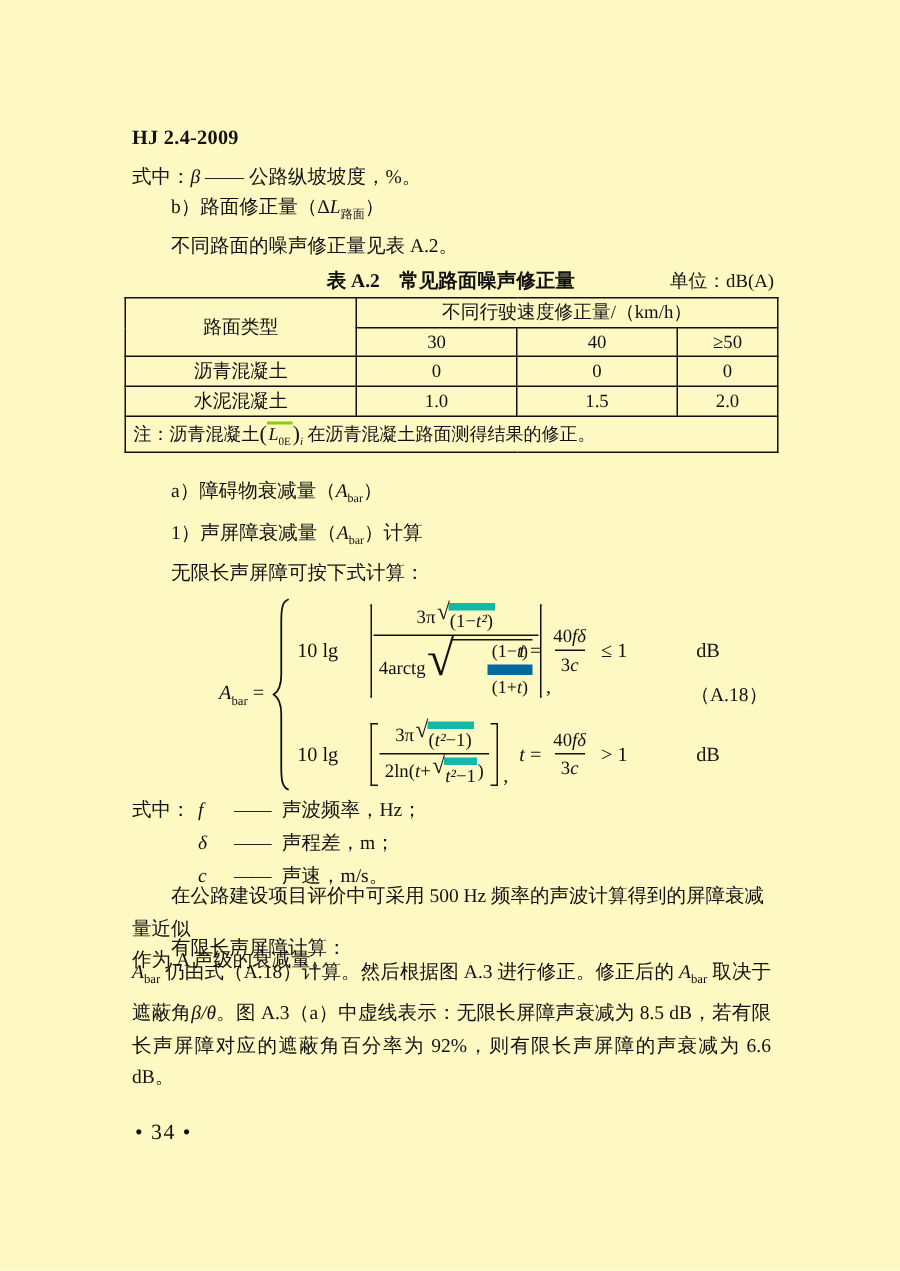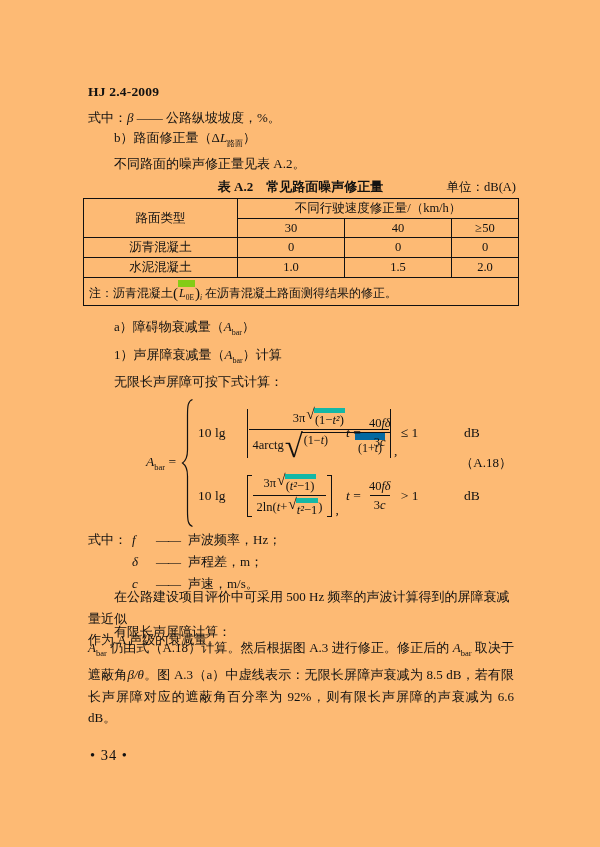--- a/index.html
+++ b/index.html
@@ -1,18 +1,18 @@
 <!DOCTYPE html>
 <html><head>
 <meta charset="utf-8">
 <style>
   * { margin:0; padding:0; box-sizing:border-box; }
   body { background:#fff; }
   .sheet {
-    position:relative; width:600px; height:847px; background:#fdba74;
+    position:relative; width:600px; height:847px; background:#fef9c3;
     font-family:"Liberation Serif","DejaVu Serif",serif; color:#111;
     overflow:hidden;
   }
   .abs { position:absolute; }
   i { font-style:italic; }
   sub { font-size:0.62em; }
 
   
   .doc-header { left:88px; top:84px; font-size:13.5px; font-weight:700; letter-spacing:0.2px; }
 
@@ -29,21 +29,21 @@
   
   .tblwrap { left:83px; top:198px; width:435px; }
   table { border-collapse:collapse; width:435px; table-layout:fixed; font-size:12.5px; }
   td { border:1px solid #111; text-align:center; vertical-align:middle; padding:1px 2px; }
   table { border:1.6px solid #111; }
   .rh1 td { height:19px; }
   .rh2 td { height:19px;margin-top:27px; }
   .rd td { height:20px; }
   .note-cell { text-align:left !important; font-size:12px; height:24px; padding:2px 5px !important; }
   .np { font-size:15px; vertical-align:-1px; }
-  .ovl { display:inline-block; border-top:7px solid #84cc16; padding:0 1px; line-height:1.1; }
+  .ovl { display:inline-block; border-top:2px solid #84cc16; padding:0 1px; line-height:1.1; }
   .it { font-style:italic; }
 
   
   .section { left:88px; top:316px; width:430px; font-size:13px; line-height:22px; }
   .sec-h { font-weight:700; font-size:13.5px; margin-bottom:3px; }
   .sec-h .hn { margin-right:14px; }
   .section .ind { padding-left:26px; }
 
   
   .fwrap { left:88px; top:396px; width:424px; height:134px; display:flex; align-items:center; }
@@ -58,21 +58,21 @@
   .bkt-l { border:1.4px solid #111; border-right:none; }
   .bkt-r { border:1.4px solid #111; border-left:none; }
   .frac { display:flex; flex-direction:column; align-items:center; font-size:12.5px; }
   .frac .fnum { padding:0 4px 1px; display:flex; align-items:center; }
   .frac .fden { border-top:1.1px solid #111; padding:2px 4px 0; display:flex; align-items:center; }
   .sq { display:inline-flex; align-items:flex-start; margin-left:1px; }
   .sq .rs { line-height:1; font-size:1.25em; transform:translateY(-0.1em); margin-right:-1px; }
   .sq .rb { border-top:5px solid #14b8a6; padding:0 1px; white-space:nowrap; }
   .sqt { display:inline-flex; align-items:flex-start; margin-left:1px; }
   .sqt .rs { font-size:33px; line-height:0.8; margin-right:-2px; transform:translateY(1px); }
-  .sqt .rb { border-top:1.1px solid #111; display:inline-flex; flex-direction:row; align-items:flex-start; font-size:12px; }
+  .sqt .rb { border-top:1.1px solid #111; display:inline-flex; flex-direction:column; align-items:flex-end; font-size:12px; }
   .mfn { padding:0 3px 1px; }
   .mfd { border-top:7px solid #0369a1; padding:1px 3px 0;margin-left:24px; }
   .comma { margin-left:2px; align-self:flex-end; }
   .cond { display:flex; align-items:center; width:104px; margin-left:6px; white-space:nowrap; }
   .cond .frac { margin:0 4px; font-size:12.5px; }
   .crel { margin-left:2px; }
   .unit { margin-left:14px; }
   .f-label { position:absolute; right:0; top:50%; transform:translateY(-50%); font-size:13px; }
 
   

